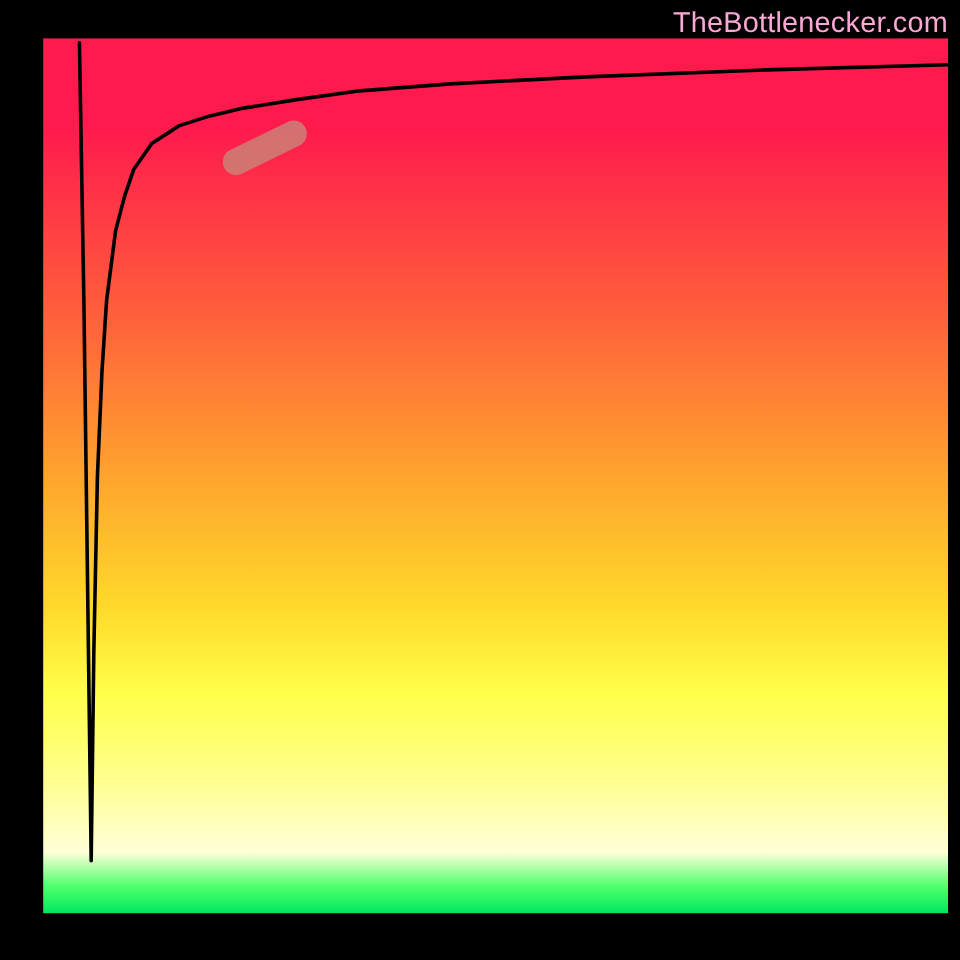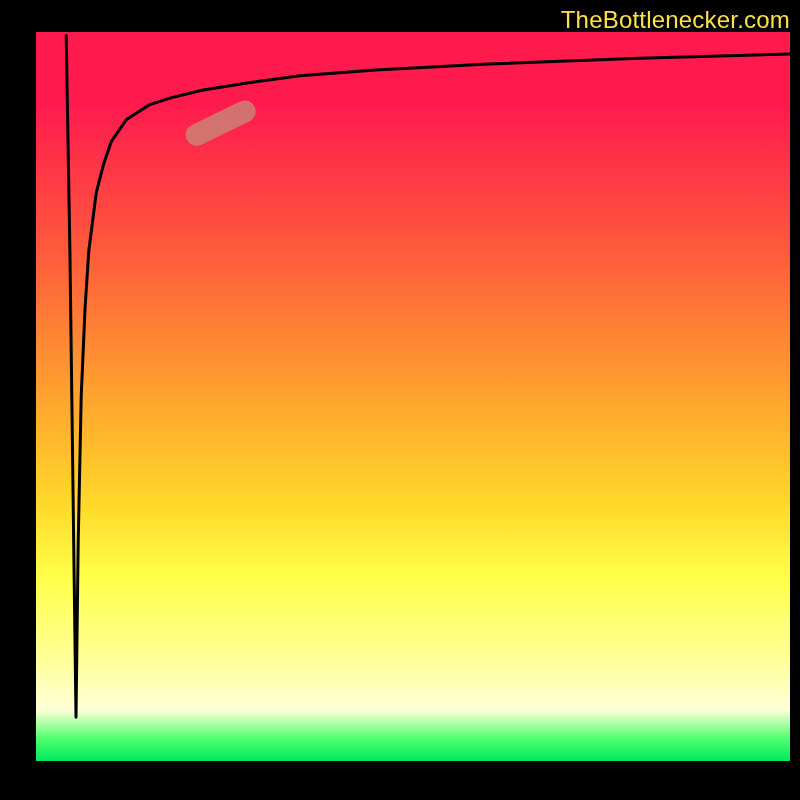--- a/index.html
+++ b/index.html
@@ -14,21 +14,21 @@
   .frame {
     position: relative;
     width: 800px;
     height: 800px;
     background: #000;
   }
   .attribution {
     position: absolute;
     top: 6px;
     right: 10px;
-    color: #fde047;
+    color: #f9a8d4;
     font-size: 24px;
     letter-spacing: 0.2px;
     user-select: none;
   }
   .plot-area {
     position: absolute;
     left: 36px;
     top: 32px;
     width: 754px;
     height: 729px;

